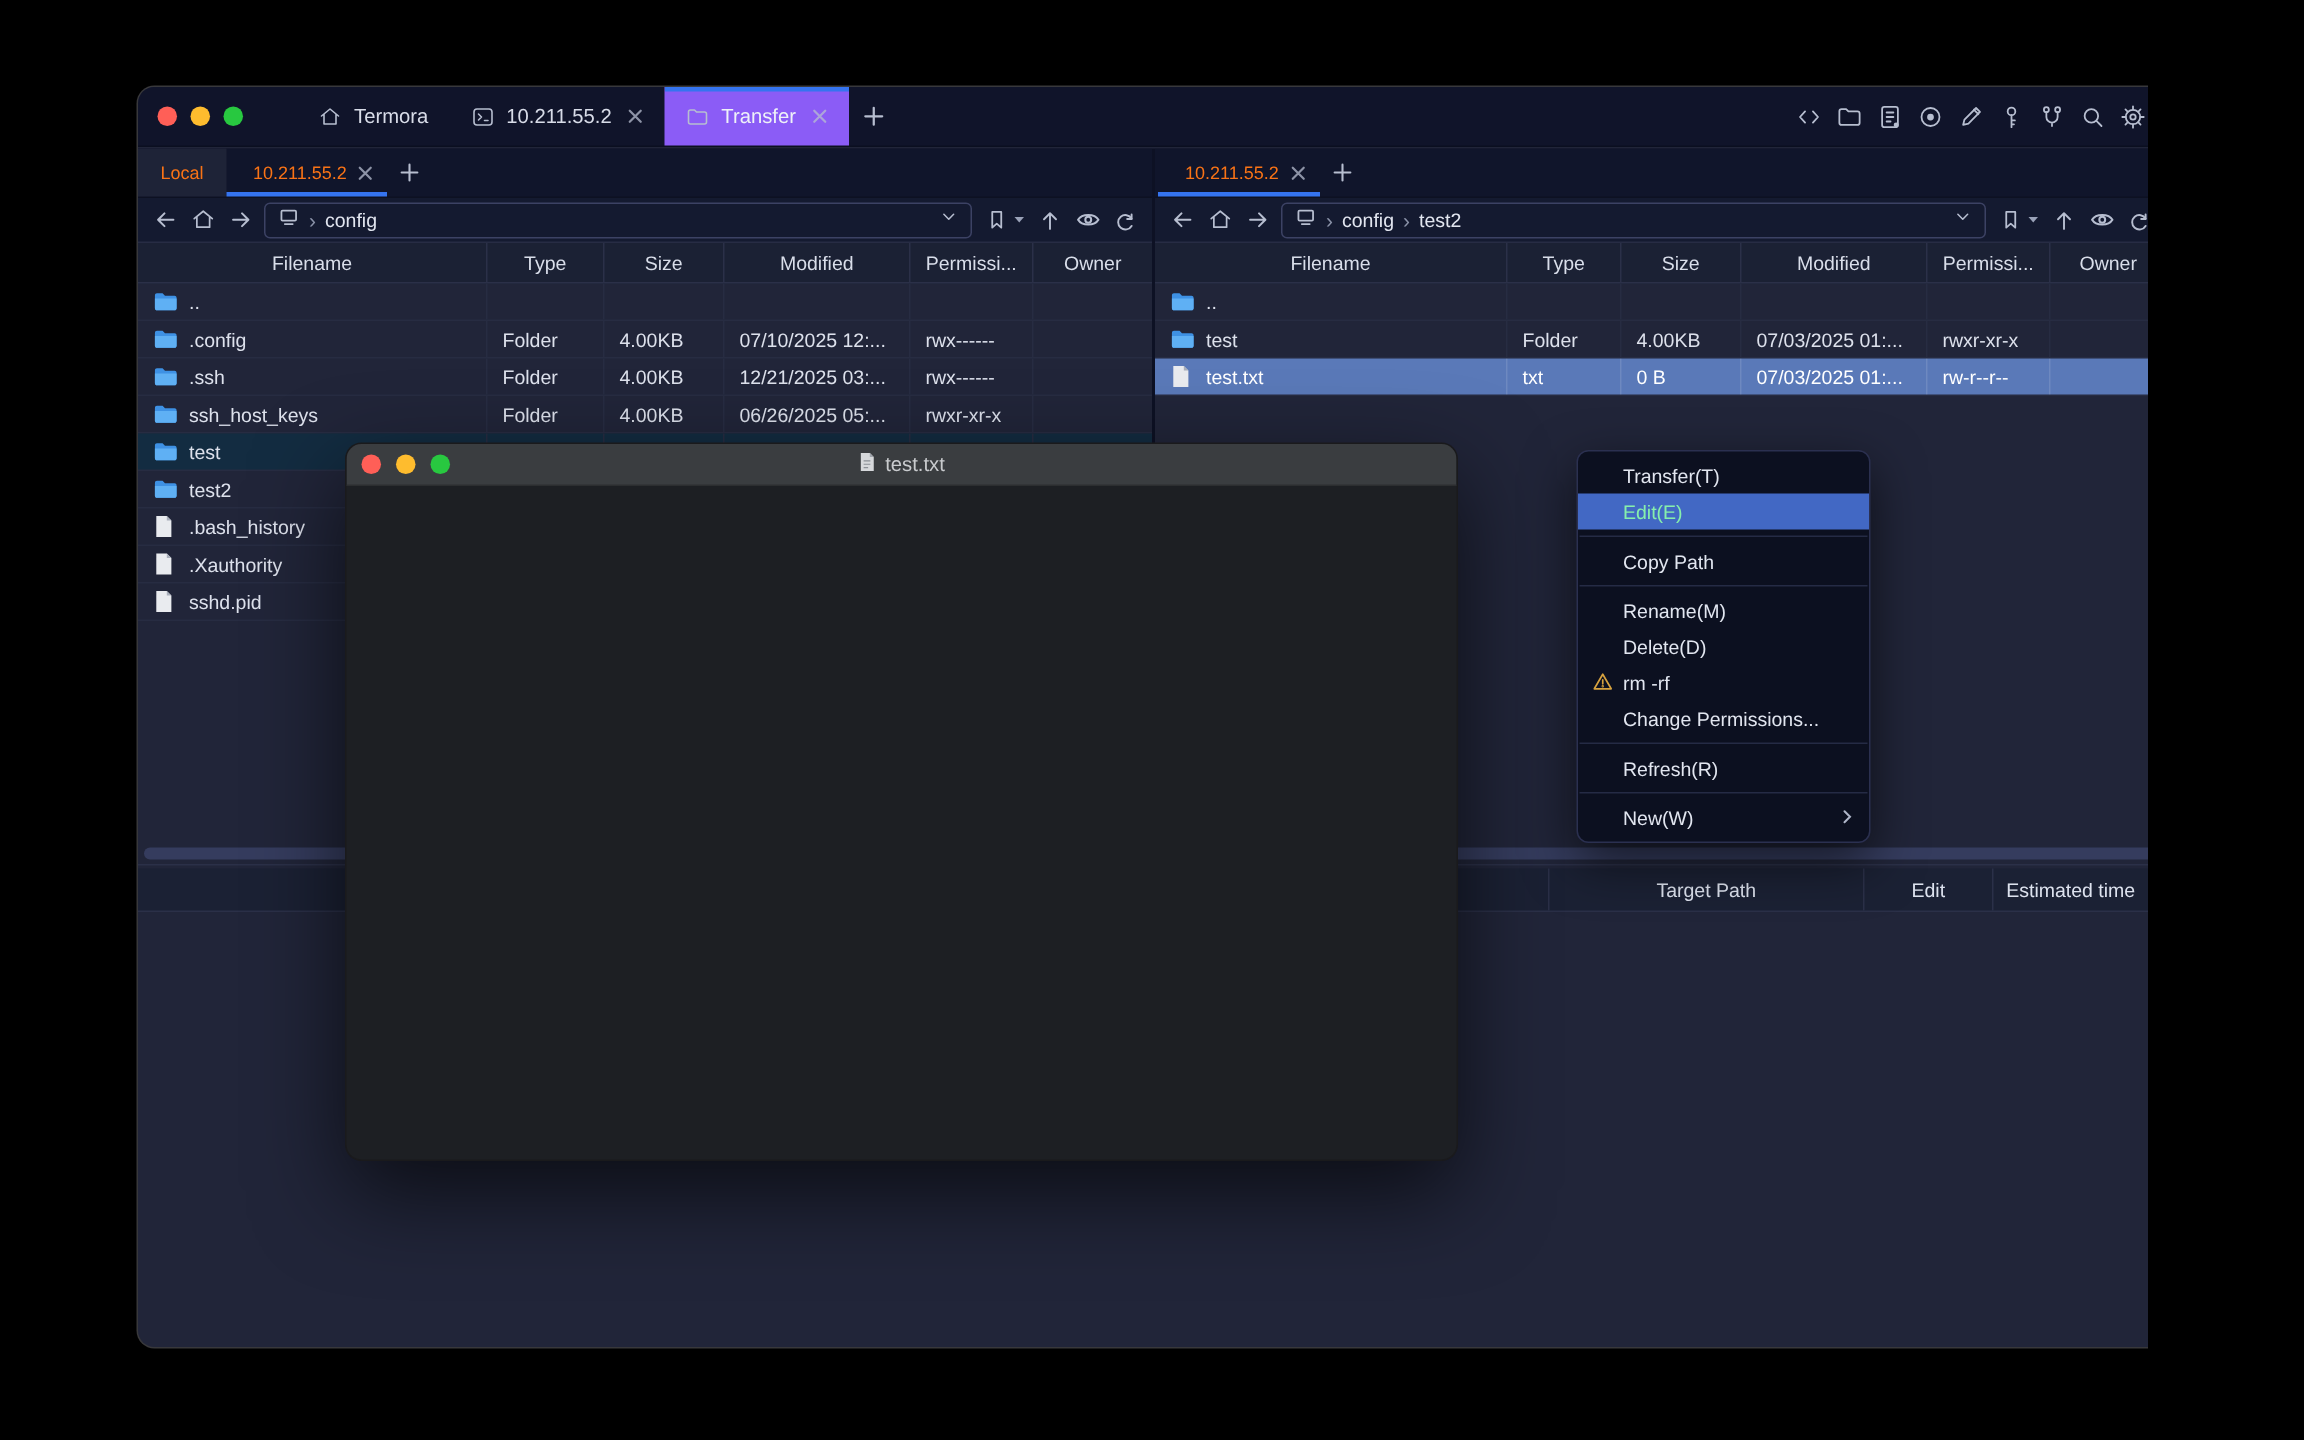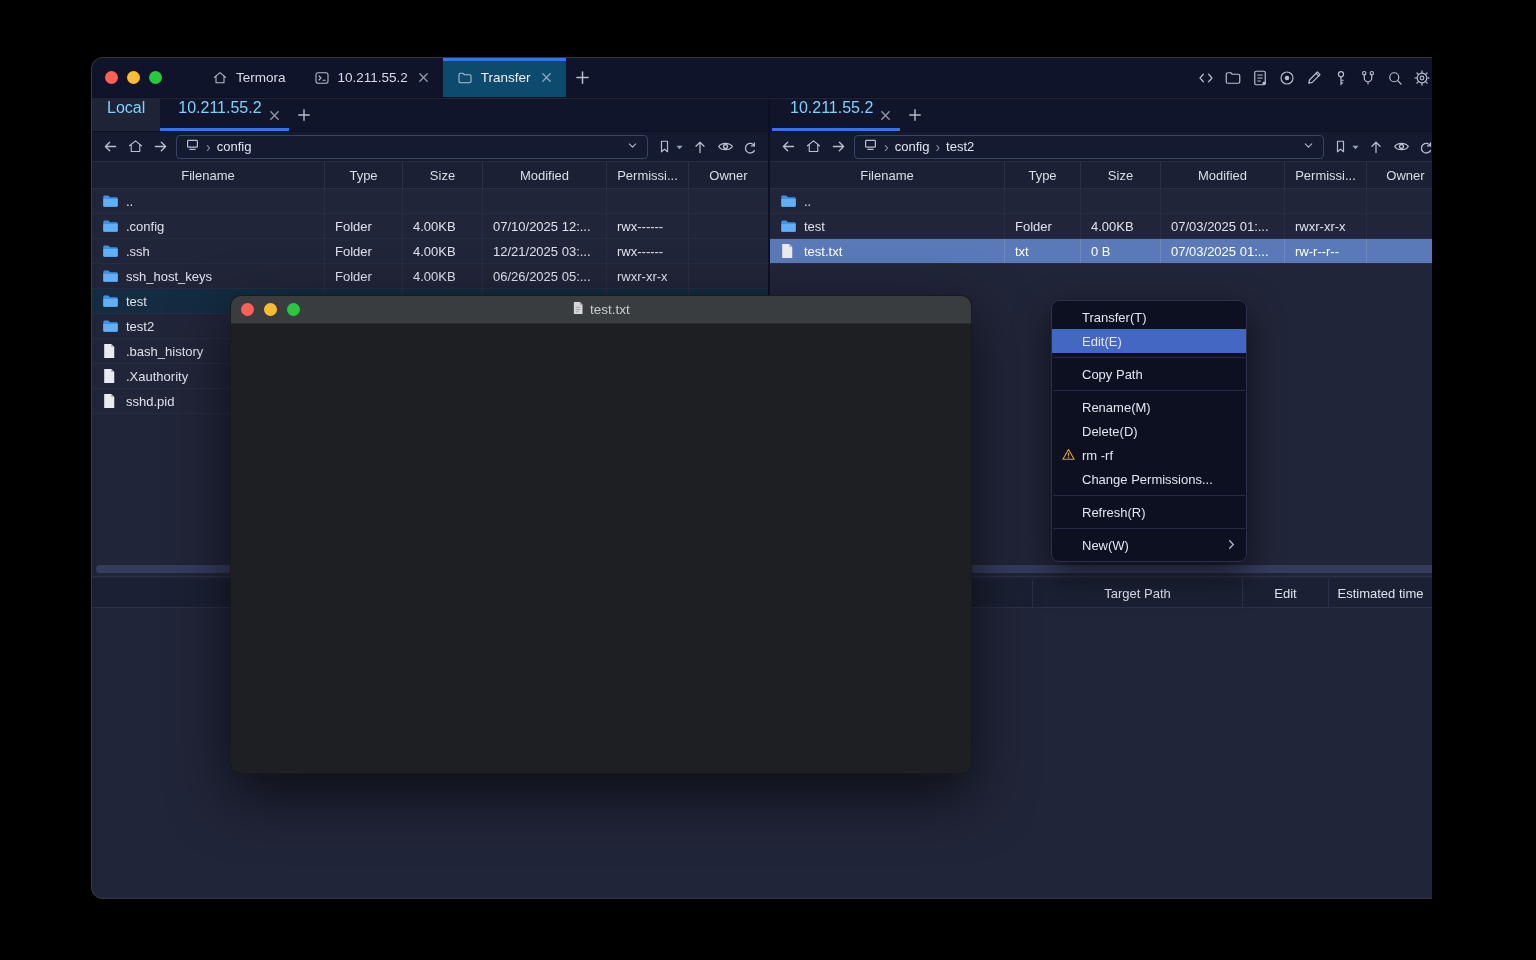--- a/index.html
+++ b/index.html
@@ -11,34 +11,34 @@
           border-radius:11px;box-shadow:0 0 0 1px #38383b,0 30px 80px rgba(0,0,0,.85);overflow:hidden;}
 
   
   .titlebar{position:relative;height:40px;background:#10142a;display:flex;align-items:center;border-bottom:1px solid #0b0f20;}
   .traffic{display:flex;gap:9px;padding:0 14px 0 13px;}
   .tl{width:13px;height:13px;border-radius:50%;}
   .tl.red{background:#FF5F57}.tl.yellow{background:#FEBC2E}.tl.green{background:#28C840}
   .main-tabs{display:flex;align-items:stretch;height:100%;margin-left:22px;}
   .mtab{display:flex;align-items:center;gap:8px;padding:0 14px;color:#d8dce8;font-size:13.5px;position:relative;cursor:default;}
   .mtab .icon{display:flex;align-items:center;}
-  .mtab.active{background:#0c4a6e;box-shadow:inset 0 3px 0 #3574F0;color:#eef1f8;}
+  .mtab.active{background:#8b5cf6;box-shadow:inset 0 3px 0 #3574F0;color:#eef1f8;}
   .closex{display:flex;align-items:center;margin-left:2px;opacity:.75;}
   .plusbtn{display:flex;align-items:center;justify-content:center;width:34px;color:#c3c9d8;}
   .toolbar{margin-left:auto;display:flex;align-items:center;gap:9px;padding-right:13px;}
   .tbi{display:flex;align-items:center;justify-content:center;width:18px;height:18px;}
   svg.ic{stroke:#b7bed0;fill:none;stroke-width:1.6;stroke-linecap:round;stroke-linejoin:round;}
 
   
   .panels{position:absolute;left:0;top:41px;width:1352px;height:477px;display:flex;background:#0d1124;}
   .panel{background:#212539;display:flex;flex-direction:column;position:relative;}
   .panel.left{width:676px;margin-right:2px;}
   .panel.right{width:674px;}
   .ptabs{height:33px;background:#10152b;display:flex;align-items:stretch;border-bottom:1px solid #0d1122;}
-  .ptab{display:flex;padding:0 15px;font-size:16px;color:#7dd3fc;position:relative;}
+  .ptab{display:flex;align-items:center;padding:0 15px;font-size:12px;color:#f97316;position:relative;}
   .ptab.plain{background:#1e2337;}
   .ptab.active{padding:0 9px 0 18px;}
   .ptab.active::after{content:"";position:absolute;left:0;right:0;bottom:0;height:3px;background:#3574F0;}
   .ptab .closex{margin-left:7px;}
   .pplus{display:flex;align-items:center;justify-content:center;width:30px;color:#c3c9d8;}
 
   .pathbar{height:30px;background:#141a30;display:flex;align-items:center;gap:7px;padding:0 9px;border-bottom:1px solid #272c44;}
   .navbtn{display:flex;align-items:center;justify-content:center;width:18px;height:18px;flex:none;}
   .pathbox{flex:1;height:24px;border:1px solid #3c4264;border-radius:4px;display:flex;align-items:center;gap:6px;padding:0 8px;min-width:0;}
   .crumb-sep{color:#8a92a8;font-size:14px;line-height:1;}
@@ -82,21 +82,21 @@
   .etl{width:13px;height:13px;border-radius:50%;}
   .ettl{position:absolute;left:0;right:0;display:flex;align-items:center;justify-content:center;gap:6px;color:#c9cbce;font-size:13.5px;pointer-events:none;}
   .econtent{padding:5px 7px;font-family:"DejaVu Sans Mono",monospace;font-size:13px;color:#e6e7ea;}
   .cursor{display:inline-block;width:3px;height:14px;background:#3f7df5;vertical-align:text-bottom;margin-left:1px;}
 
   
   .cmenu{position:absolute;left:1051px;top:254px;width:196px;background:#0c1020;border:1px solid #2b3050;
          border-radius:8px;padding:4px 0;z-index:50;box-shadow:0 12px 34px rgba(0,0,0,.6);margin-top:46px;}
   .mi{position:relative;height:24px;display:flex;align-items:center;padding:0 12px 0 30px;color:#e2e6f0;font-size:13px;}
   .mi.separator{height:1px;background:#252b45;margin:4px 1px;padding:0;}
-  .mi.highlighted{background:#4268C4;color:#e5e5e5;}
+  .mi.highlighted{background:#4268C4;color:#86efac;}
   .mi-warn{display:none;position:absolute;left:9px;top:4px;}
   .mi.warning .mi-warn{display:flex;}
   .mi-chevron{display:none;position:absolute;right:9px;top:6px;}
   .mi.has-sub .mi-chevron{display:flex;}
 </style>
 </head>
 <body>
 
 <div class="stage">
 

